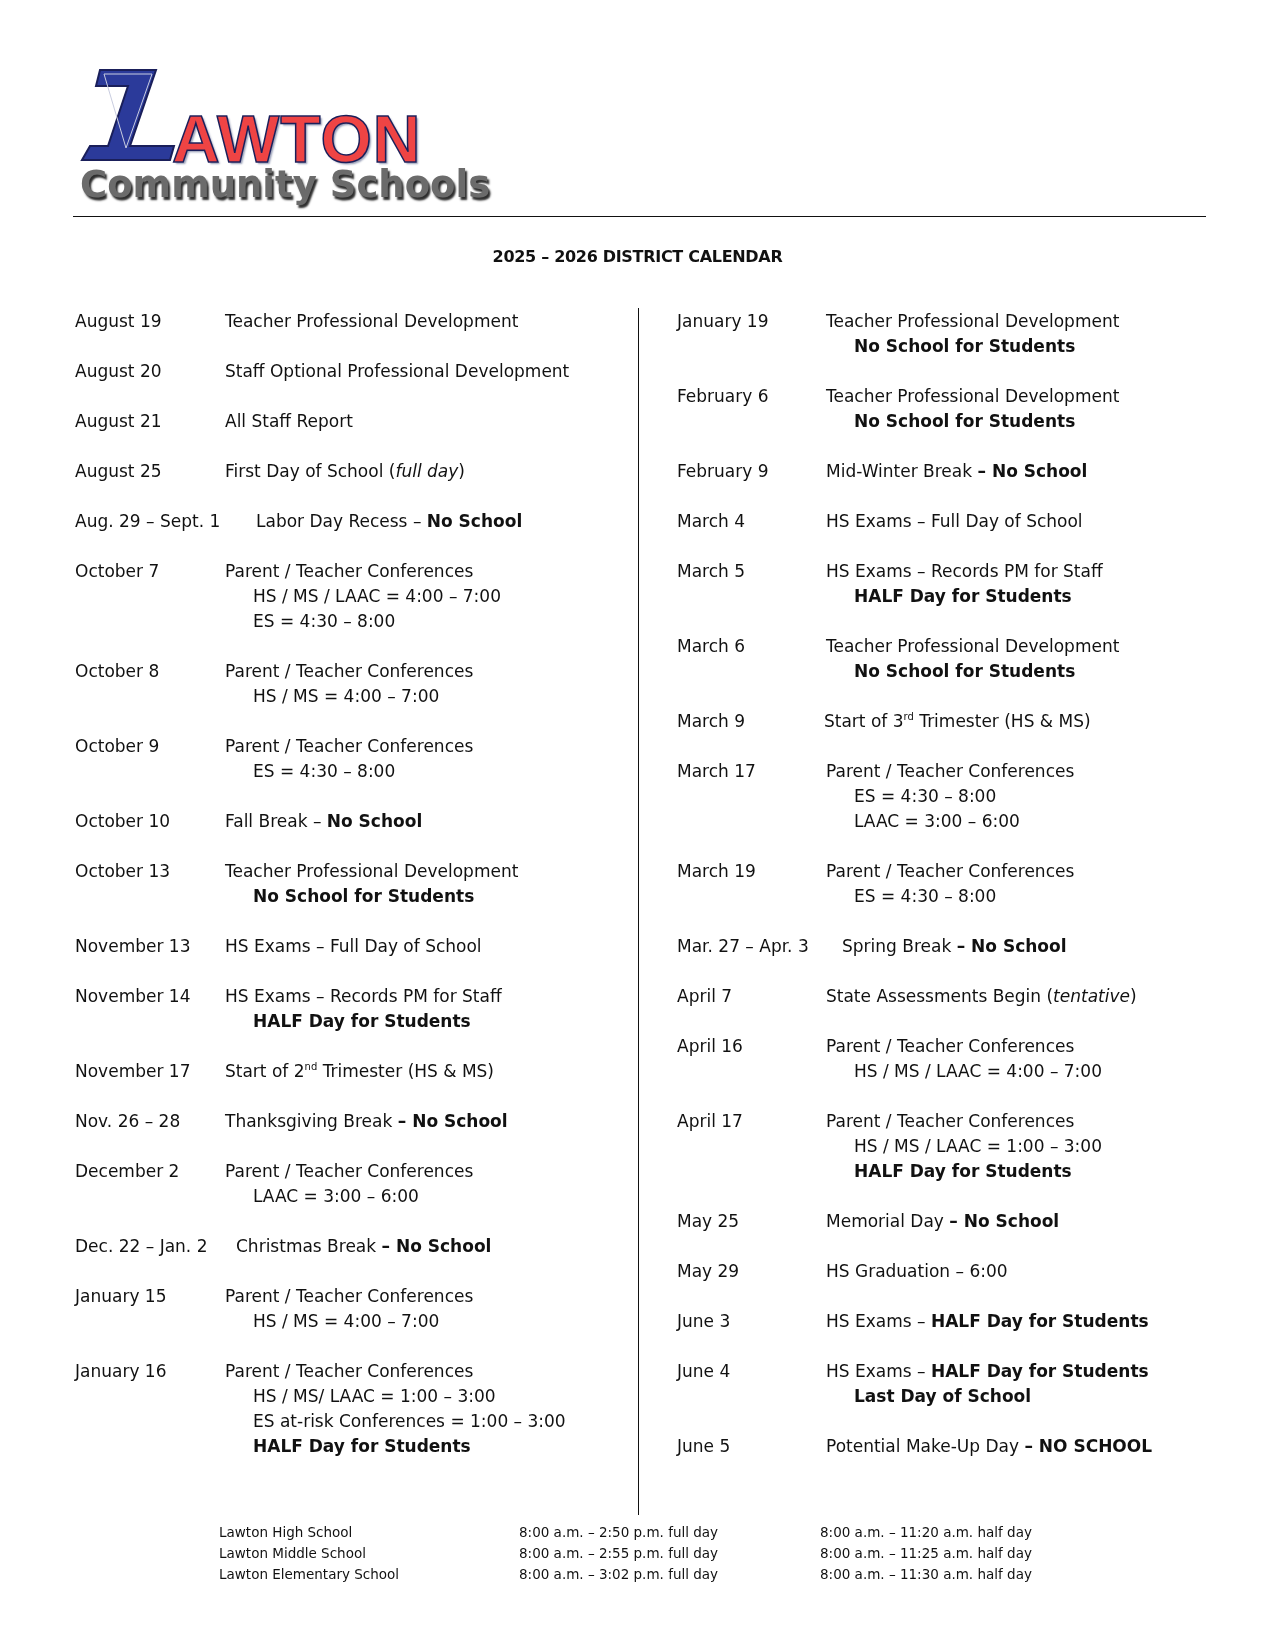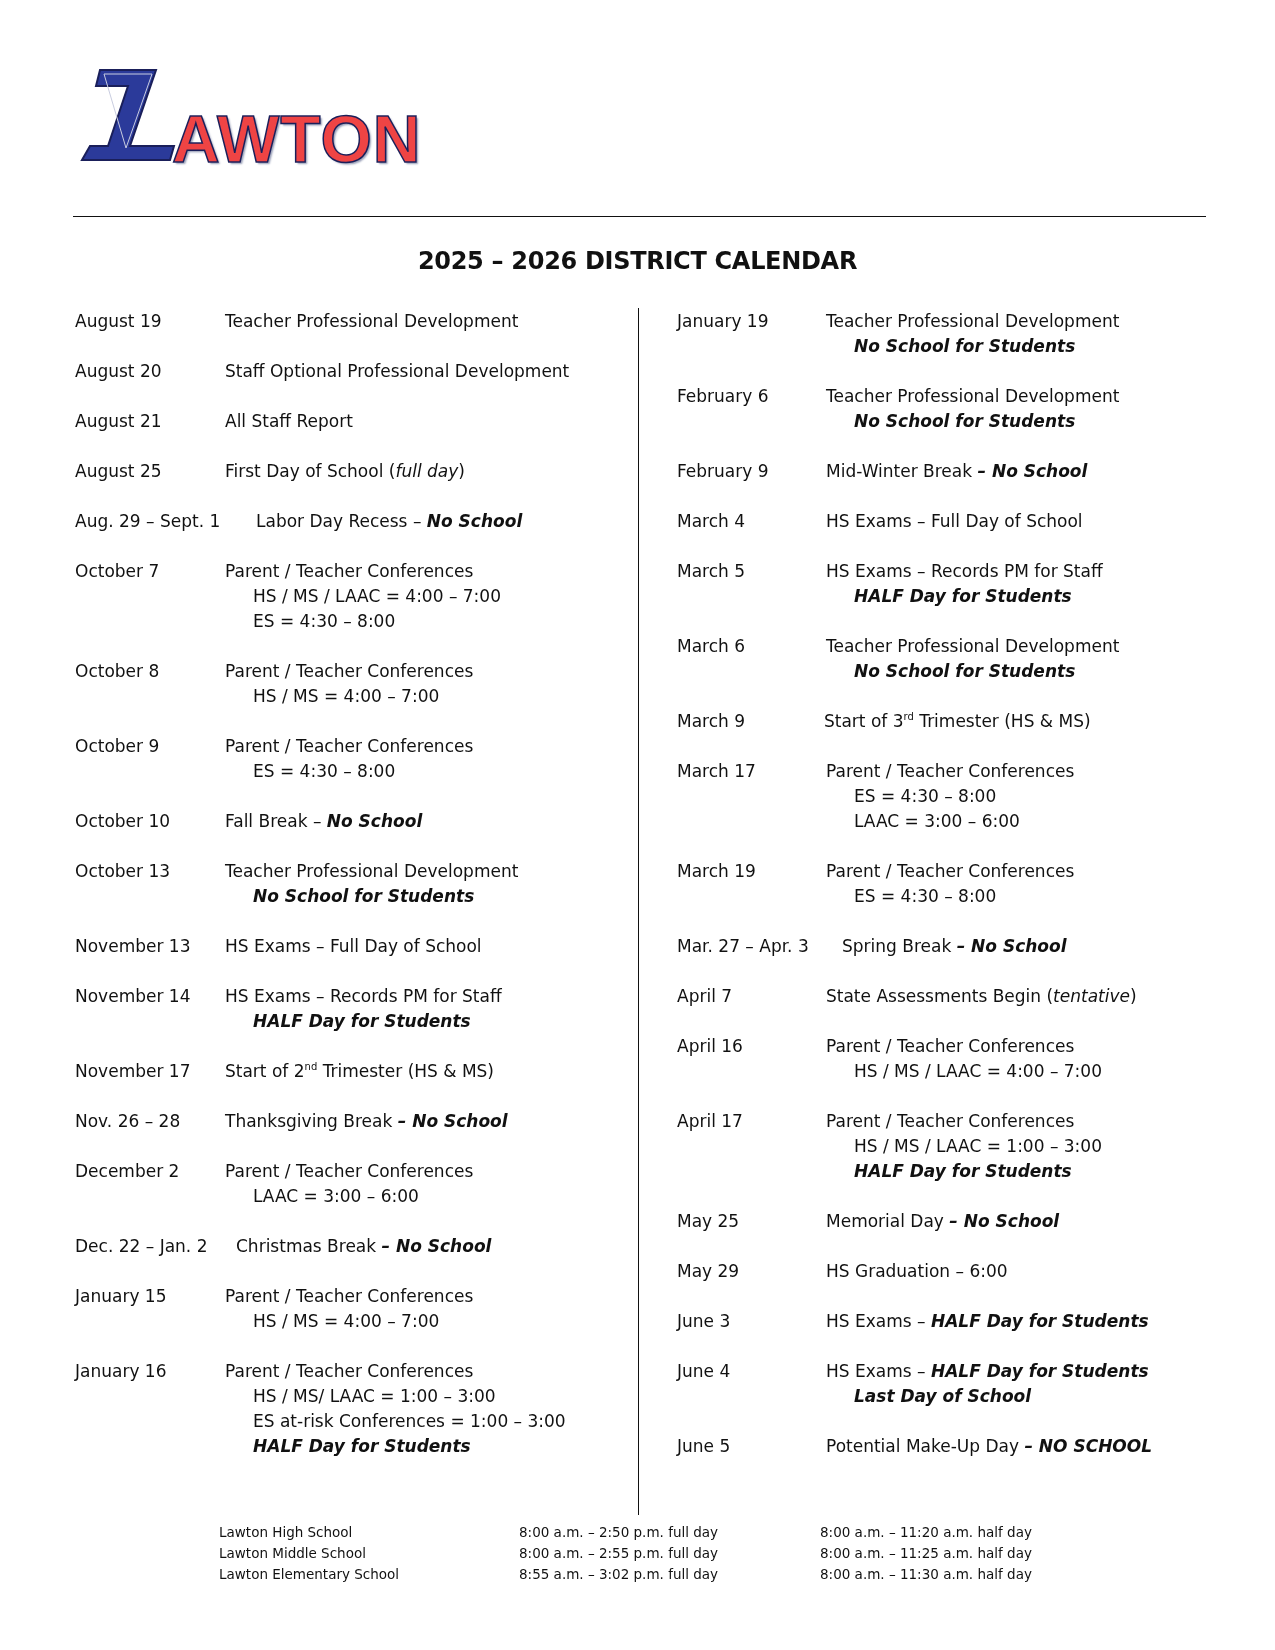--- a/index.html
+++ b/index.html
@@ -8,44 +8,45 @@
   .logo { position: absolute; left: 74px; top: 68px; width: 370px; height: 150px; }
   .logo-lawton { position: absolute; left: 0; top: 0; }
   .logo-word { position: absolute; left: 98px; top: 38px; font-family: "Liberation Sans", sans-serif;
                font-weight: bold; font-size: 66px; letter-spacing: 1px; color: #ef4444;
                -webkit-text-stroke: 1.5px #1a1f5a; text-shadow: 2px 2px 2px #9aa0b8; line-height: 1; }
   .logo-sub { position: absolute; left: 6px; top: 98px; font-family: "DejaVu Sans", sans-serif;
               font-weight: bold; font-size: 37px; color: #6b6b6b; text-shadow: 2px 3px 2px #2e2e2e;
               letter-spacing: 0px; line-height: 1; white-space: nowrap; }
   .rule { position: absolute; left: 73px; top: 216px; width: 1133px; height: 0; border-top: 1.5px solid #111; }
   .title { position: absolute; left: 0; top: 247px; width: 1275px; text-align: center;
-           font-family: "DejaVu Sans", sans-serif; font-weight: bold; font-size: 24px; letter-spacing: -0.3px; }
+           font-family: "DejaVu Sans", sans-serif; font-weight: bold; font-size: 16px; letter-spacing: -0.3px; }
   .divider { position: absolute; left: 638px; top: 308px; width: 0; height: 1207px; border-left: 1.5px solid #111; }
   .col { position: absolute; top: 0; }
   .entry { position: absolute; font-size: 17px; line-height: 25px; white-space: nowrap; }
   .date { position: absolute; left: 0; top: 0; }
   .desc { position: absolute; top: 0; }
   .sub { display: block; padding-left: 28px; }
   .line { display: block; }
-  b { font-weight: bold; font-style: italic; }
+  b { font-weight: bold; }
   i { font-style: italic; }
   sup { font-size: 10px; vertical-align: 7px; line-height: 0; }
   .footer { position: absolute; left: 219px; top: 1522px; font-size: 13.5px; line-height: 21px; }
   .footer-row { position: relative; height: 21px; white-space: nowrap; }
   .fcell { position: absolute; top: 0; }
 </style>
 </head>
 <body>
 
 <div class="logo">
   <svg class="logo-lawton" width="110" height="95" viewBox="0 0 110 95">
     <polygon points="26,2 82,2 56,78 100,78 96,92 8,92 16,78 34,78 54,18 22,18" fill="#2b3a9a" stroke="#1a1f5a" stroke-width="2"></polygon>
     <polygon points="30,6 78,6 52,80" fill="none" stroke="#c9cde0" stroke-width="1"></polygon>
   </svg>
   <span class="logo-word">AWTON</span>
+  <span class="logo-sub">Community Schools</span>
 </div>
 
 <div class="rule"></div>
 
 <div class="title">2025 – 2026 DISTRICT CALENDAR</div>
 
 <div class="divider"></div>
 
 <div id="left-col" class="col">
     <div class="entry" style="left: 75px; top: 309px;">
@@ -296,16 +297,16 @@
     <span class="fcell" style="left:300px">8:00 a.m. – 2:50 p.m. full day</span>
     <span class="fcell" style="left:601px">8:00 a.m. – 11:20 a.m. half day</span>
   </div>
   <div class="footer-row">
     <span class="fcell" style="left:0">Lawton Middle School</span>
     <span class="fcell" style="left:300px">8:00 a.m. – 2:55 p.m. full day</span>
     <span class="fcell" style="left:601px">8:00 a.m. – 11:25 a.m. half day</span>
   </div>
   <div class="footer-row">
     <span class="fcell" style="left:0">Lawton Elementary School</span>
-    <span class="fcell" style="left:300px">8:55 a.m. – 3:02 p.m. full day</span>
+    <span class="fcell" style="left:300px">8:00 a.m. – 3:02 p.m. full day</span>
     <span class="fcell" style="left:601px">8:00 a.m. – 11:30 a.m. half day</span>
   </div>
 </div>
 
 </body></html>

